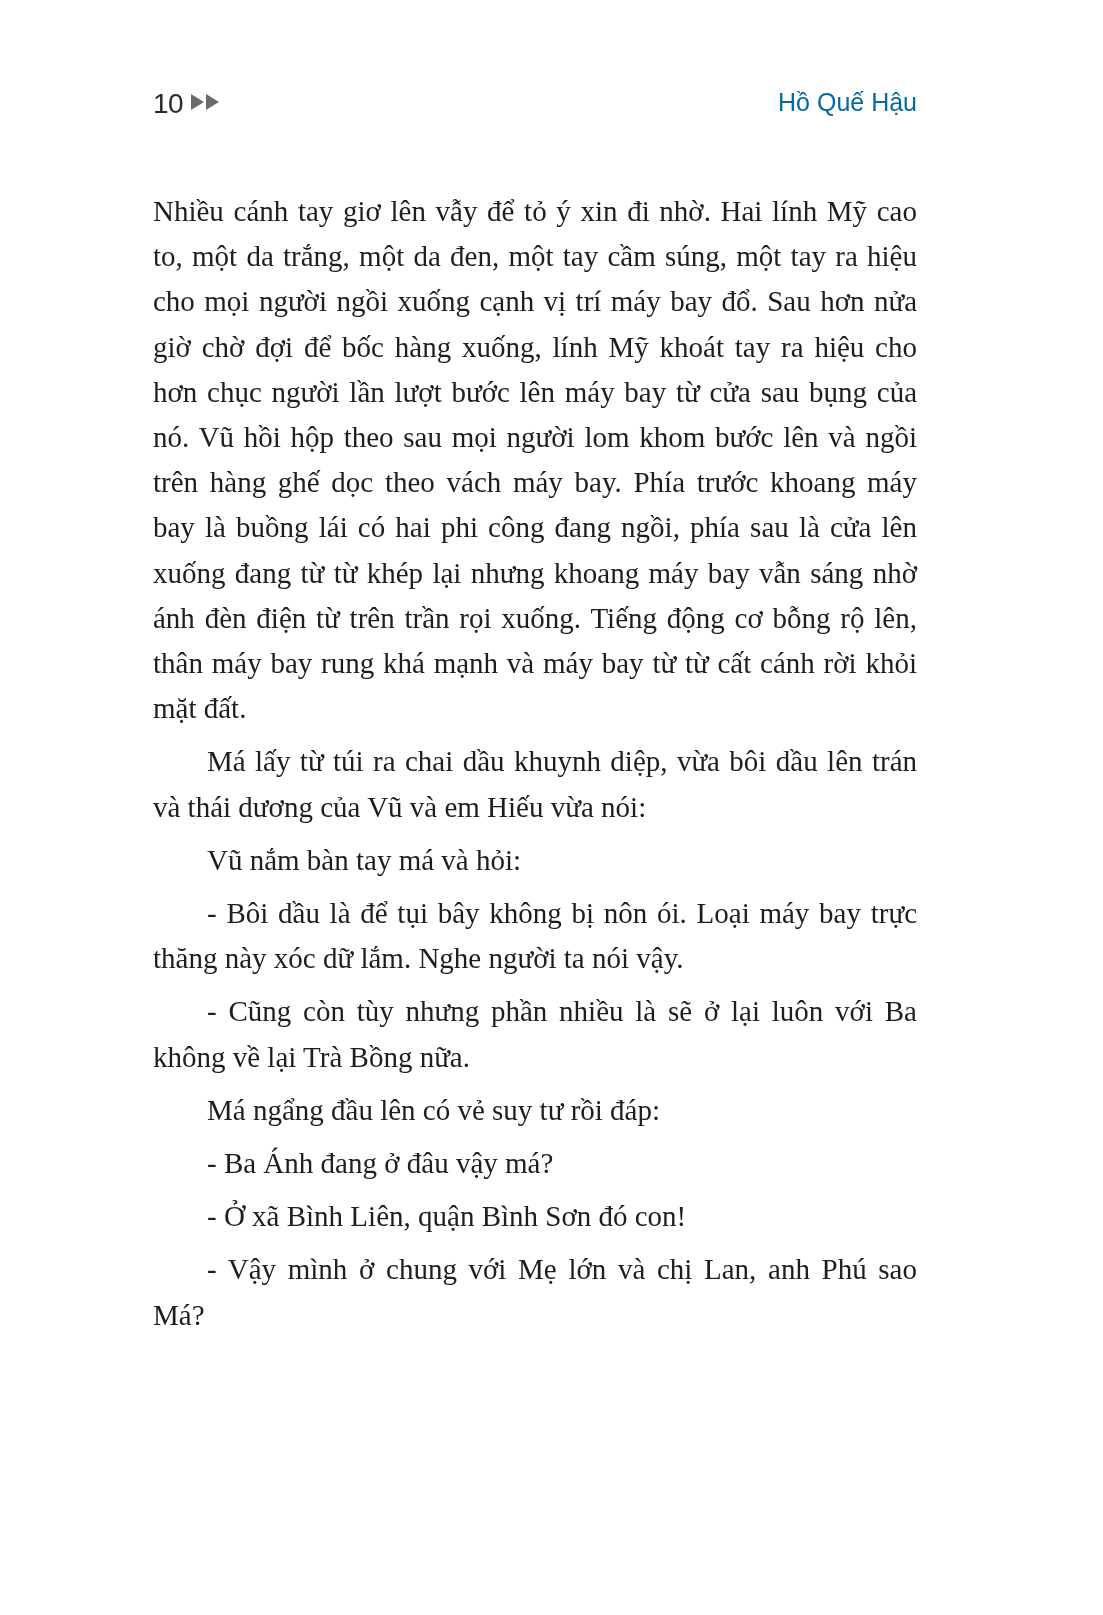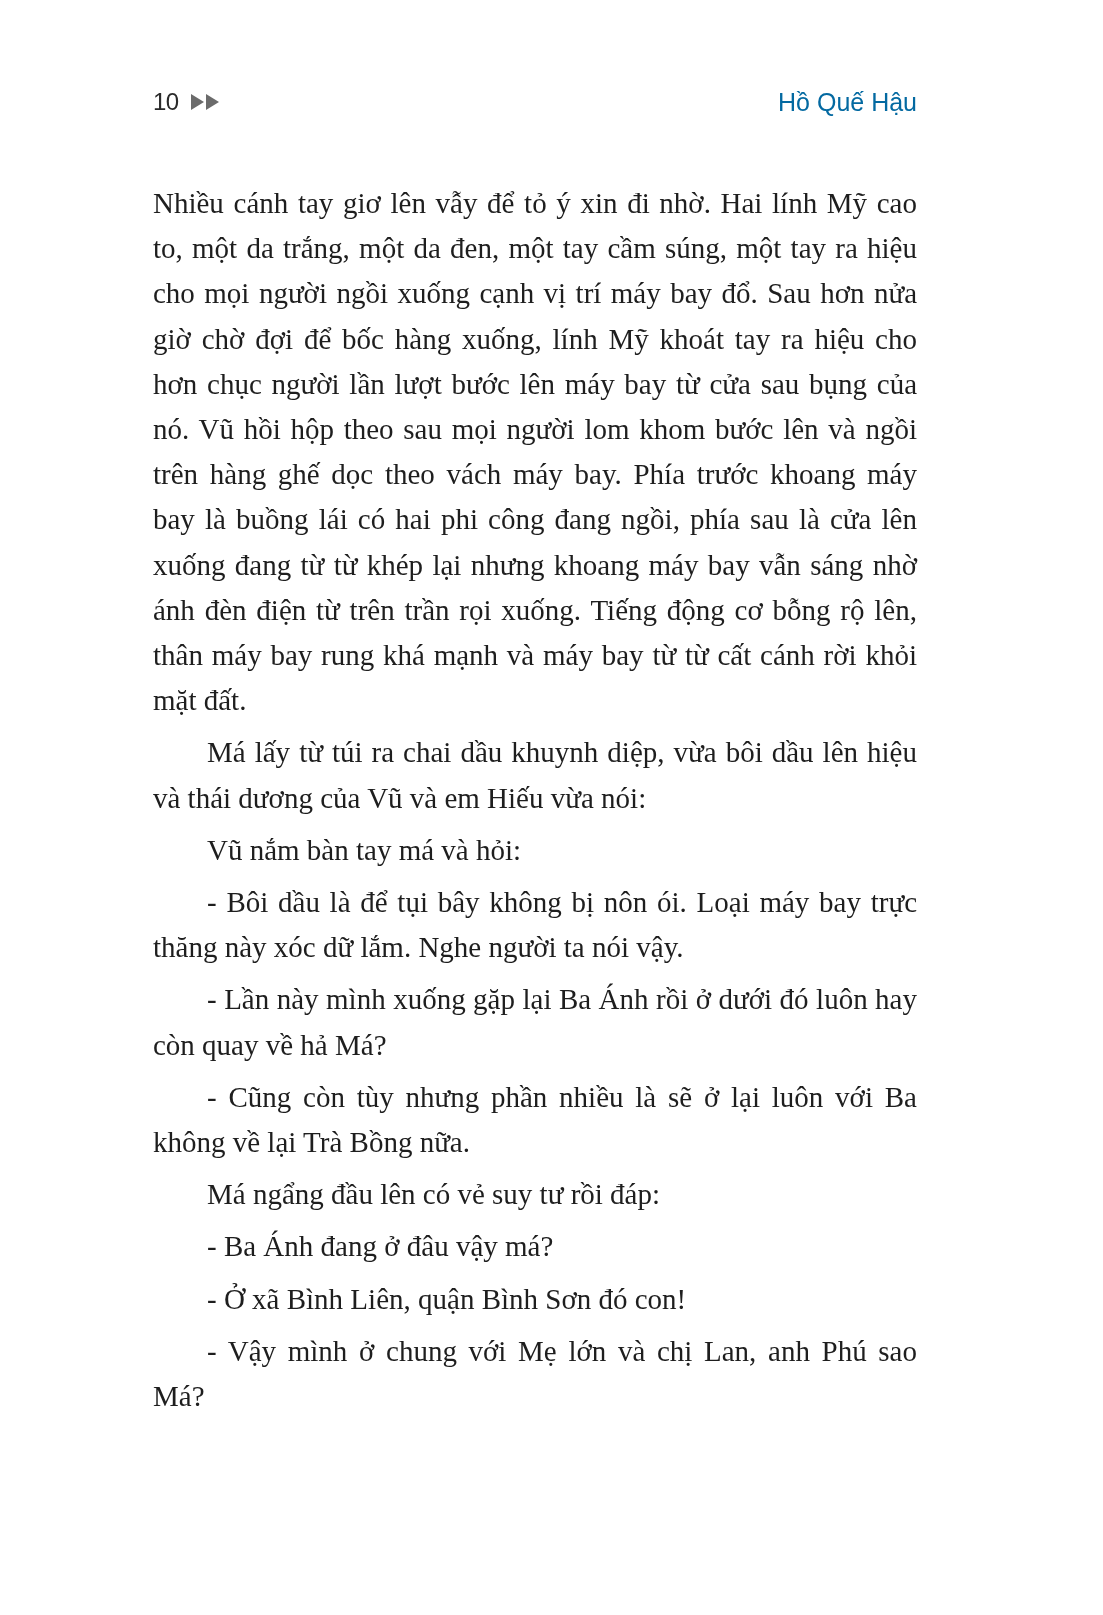--- a/index.html
+++ b/index.html
@@ -1,41 +1,40 @@
 <!DOCTYPE html>
 <html><head>
   <meta charset="utf-8">
   <style>
     html, body { margin: 0; padding: 0; background: #ffffff; }
     body { width: 1103px; height: 1615px; position: relative; overflow: hidden; }
     .header { position: absolute; left: 153px; right: 186px; top: 88px; height: 40px; }
-    .page-num { position: absolute; left: 0; top: 0; font-family: "Liberation Sans", sans-serif; font-size: 24px; color: #2a2a2a; letter-spacing: -0.5px; }
+    .page-num { position: absolute; left: 0; top: 0; font-family: "Liberation Sans", sans-serif; font-size: 28px; color: #2a2a2a; letter-spacing: -0.5px; }
     .arrows { position: absolute; left: 38px; top: 6px; display: flex; gap: 2px; }
     .arrow { width: 0; height: 0; border-top: 8px solid transparent; border-bottom: 8px solid transparent; border-left: 13px solid #6b6b6b; }
     .author { position: absolute; right: 0; top: 0; font-family: Liberation Sans, sans-serif; font-size: 25px; color: #0369a1; }
     .body-text { position: absolute; left: 153px; top: 181px; width: 764px; font-family: "Liberation Serif", serif; font-size: 29px; color: #1e1e1e; line-height: 45.2px; }
-    .para { margin: 0 0 7px 0; text-align: justify; text-align-last: left; }
+    .para { margin: 8px 0 7px 0; text-align: justify; text-align-last: left; }
     .indent { text-indent: 54px; }
   </style>
 </head>
 <body>
 
 <div class="header">
   <span class="page-num">10</span>
   <span class="arrows">
     <span class="arrow"></span>
     <span class="arrow"></span>
   </span>
   <span class="author">Hồ Quế Hậu</span>
 </div>
 
 <div class="body-text">
   <p class="para">Nhiều cánh tay giơ lên vẫy để tỏ ý xin đi nhờ. Hai lính Mỹ cao to, một da trắng, một da đen, một tay cầm súng, một tay ra hiệu cho mọi người ngồi xuống cạnh vị trí máy bay đổ. Sau hơn nửa giờ chờ đợi để bốc hàng xuống, lính Mỹ khoát tay ra hiệu cho hơn chục người lần lượt bước lên máy bay từ cửa sau bụng của nó. Vũ hồi hộp theo sau mọi người lom khom bước lên và ngồi trên hàng ghế dọc theo vách máy bay. Phía trước khoang máy bay là buồng lái có hai phi công đang ngồi, phía sau là cửa lên xuống đang từ từ khép lại nhưng khoang máy bay vẫn sáng nhờ ánh đèn điện từ trên trần rọi xuống. Tiếng động cơ bỗng rộ lên, thân máy bay rung khá mạnh và máy bay từ từ cất cánh rời khỏi mặt đất.</p>
-  <p class="para indent">Má lấy từ túi ra chai dầu khuynh diệp, vừa bôi dầu lên hiệu và thái dương của Vũ và em Hiếu vừa nói:</p>
+  <p class="para indent">Má lấy từ túi ra chai dầu khuynh diệp, vừa bôi dầu lên trán và thái dương của Vũ và em Hiếu vừa nói:</p>
   <p class="para indent">Vũ nắm bàn tay má và hỏi:</p>
   <p class="para indent">-  Bôi dầu là để tụi bây không bị nôn ói. Loại máy bay trực thăng này xóc dữ lắm. Nghe người ta nói vậy.</p>
-  <p class="para indent">-  Lần này mình xuống gặp lại Ba Ánh rồi ở dưới đó luôn hay còn quay về hả Má?</p>
   <p class="para indent">-  Cũng còn tùy nhưng phần nhiều là sẽ ở lại luôn với Ba không về lại Trà Bồng nữa.</p>
   <p class="para indent">Má ngẩng đầu lên có vẻ suy tư rồi đáp:</p>
   <p class="para indent">-  Ba Ánh đang ở đâu vậy má?</p>
   <p class="para indent">-  Ở xã Bình Liên, quận Bình Sơn đó con!</p>
   <p class="para indent">-  Vậy mình ở chung với Mẹ lớn và chị Lan, anh Phú sao Má?</p>
 </div>
 
 </body></html>

